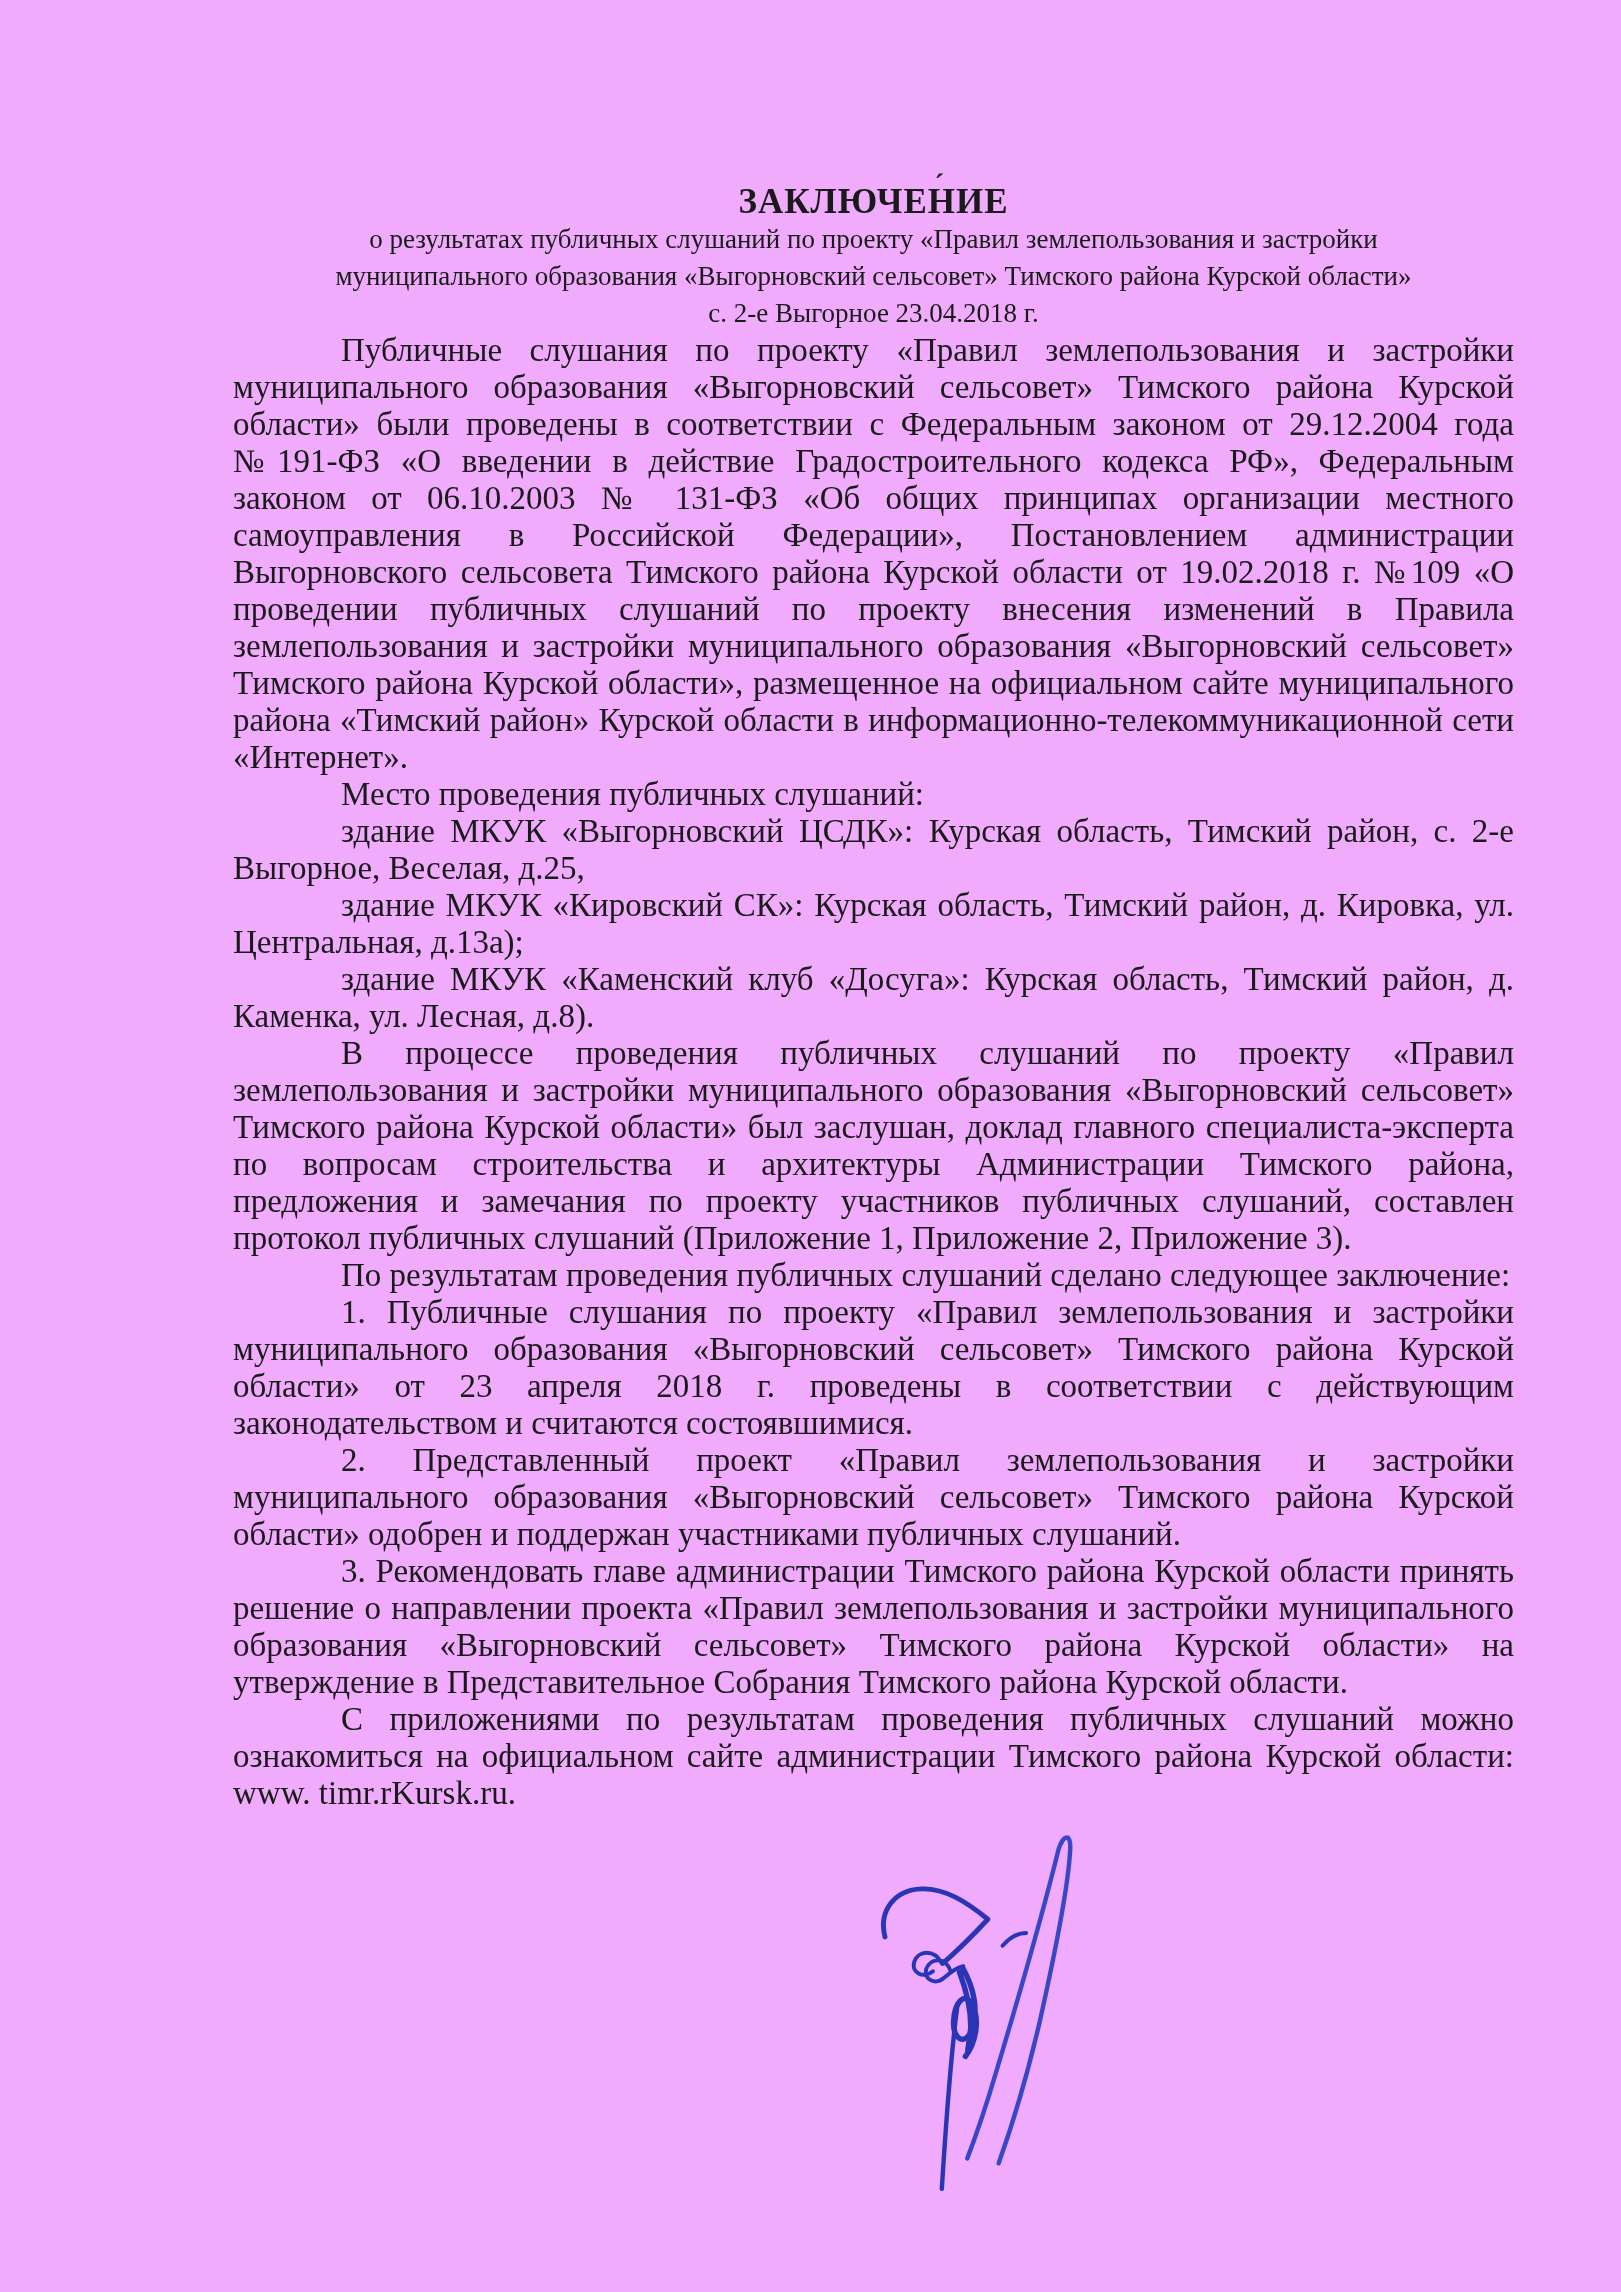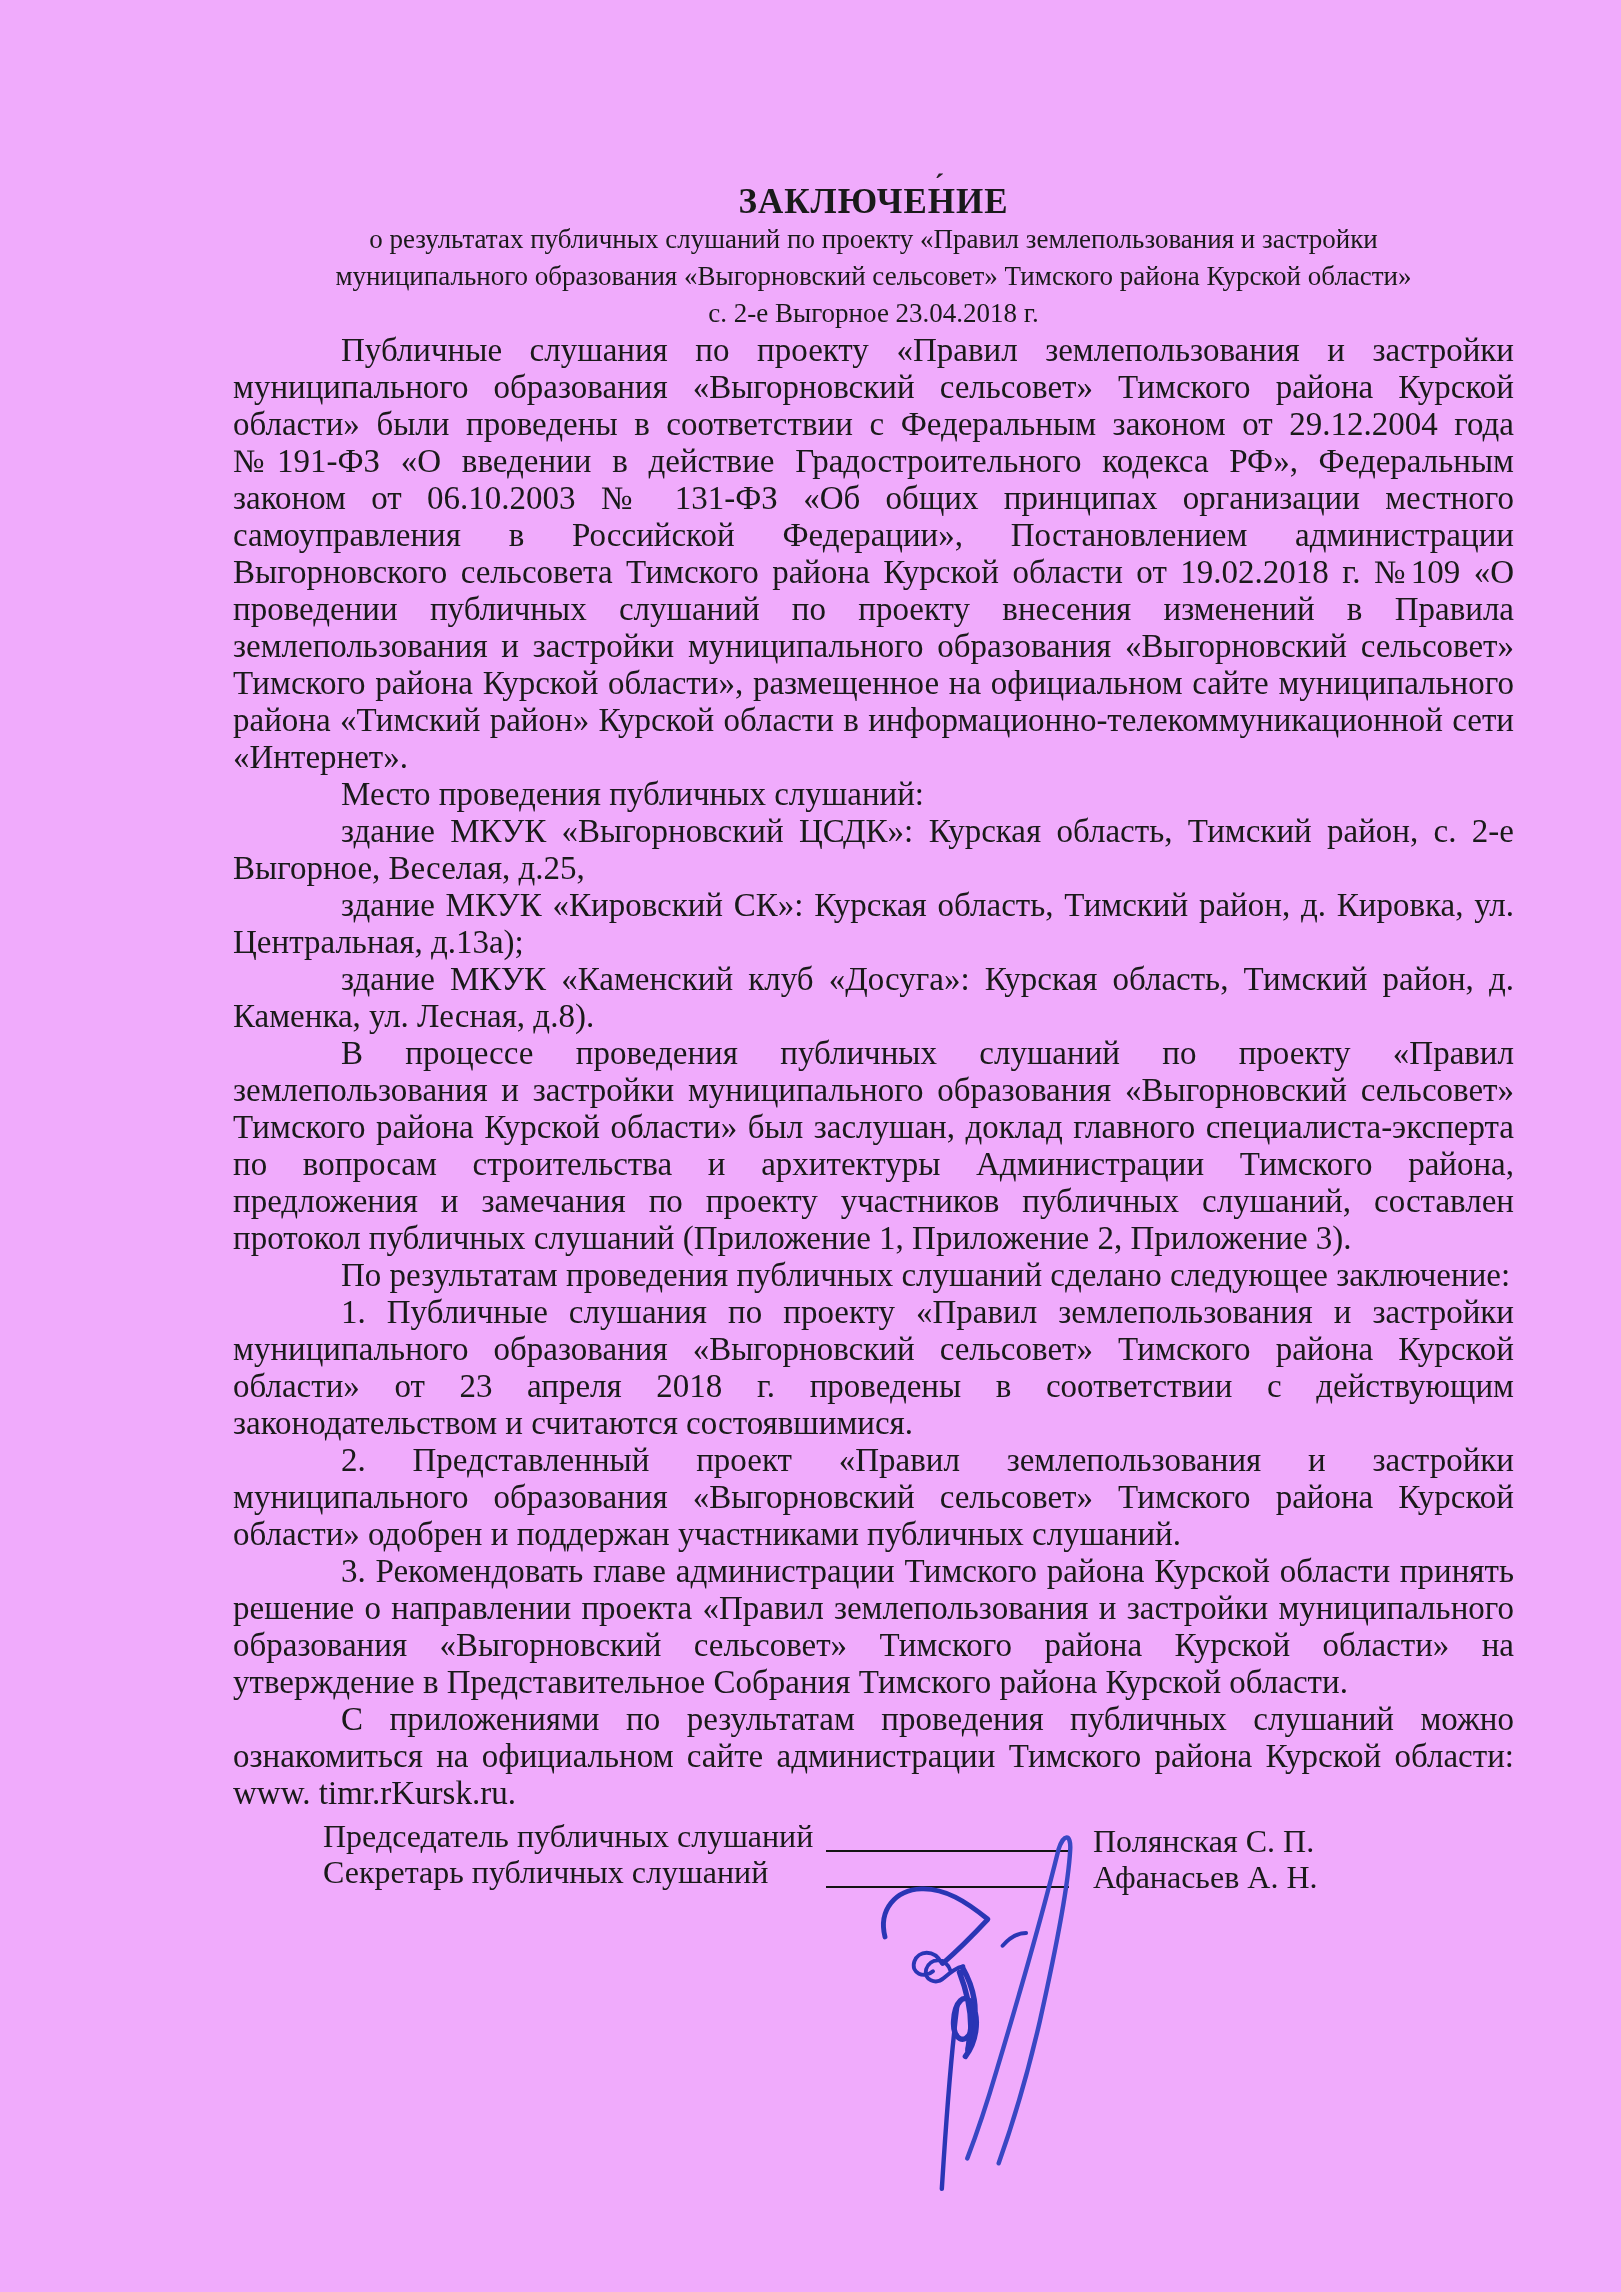--- a/index.html
+++ b/index.html
@@ -98,32 +98,20 @@
     <p>здание МКУК «Кировский СК»: Курская область, Тимский район, д. Кировка, ул. Центральная, д.13а);</p>
     <p>здание МКУК «Каменский клуб «Досуга»: Курская область, Тимский район, д. Каменка, ул. Лесная, д.8).</p>
     <p>В процессе проведения публичных слушаний по проекту «Правил землепользования и застройки муниципального образования «Выгорновский сельсовет» Тимского района Курской области» был заслушан, доклад главного специалиста-эксперта по вопросам строительства и архитектуры Администрации Тимского района, предложения и замечания по проекту участников публичных слушаний, составлен протокол публичных слушаний (Приложение 1, Приложение 2, Приложение 3).</p>
     <p>По результатам проведения публичных слушаний сделано следующее заключение:</p>
     <p>1. Публичные слушания по проекту «Правил землепользования и застройки муниципального образования «Выгорновский сельсовет» Тимского района Курской области» от 23 апреля 2018 г. проведены в соответствии с действующим законодательством и считаются состоявшимися.</p>
     <p>2. Представленный проект «Правил землепользования и застройки муниципального образования «Выгорновский сельсовет» Тимского района Курской области» одобрен и поддержан участниками публичных слушаний.</p>
     <p>3. Рекомендовать главе администрации Тимского района Курской области принять решение о направлении проекта «Правил землепользования и застройки муниципального образования «Выгорновский сельсовет» Тимского района Курской области» на утверждение в Представительное Собрания Тимского района Курской области.</p>
     <p>С приложениями по результатам проведения публичных слушаний можно ознакомиться на официальном сайте администрации Тимского района Курской области: www. timr.rKursk.ru.</p>
   </div>
 
-  <div class="signature-block">
-    <div class="sig-row">
-      <span class="sig-label">Председатель публичных слушаний</span>
-      <span class="sig-line"></span>
-      <span class="sig-name">Полянская С. П.</span>
-    </div>
-    <div class="sig-row">
-      <span class="sig-label">Секретарь публичных слушаний</span>
-      <span class="sig-line"></span>
-      <span class="sig-name">Афанасьев А. Н.</span>
-    </div>
-  </div>
 
   <svg class="signature-svg" viewBox="0 0 1654 2339" xmlns="http://www.w3.org/2000/svg" fill="none" stroke-linecap="round" stroke-linejoin="round">
     <path d="M 903 1976 C 896 1948 914 1928 940 1927 C 964 1926 986 1940 1008 1958 C 993 1974 977 1990 962 2003" stroke="#2a35b5" stroke-width="5"></path>
     <path d="M 961 2003 C 953 1988 937 1990 933 2001 C 929 2013 943 2019 952 2011 M 970 2011 C 965 1996 949 1997 945 2009 C 942 2020 955 2025 963 2018 C 970 2012 976 2007 983 2006" stroke="#2a35b5" stroke-width="4"></path>
     <path d="M 982 2007 C 994 2028 999 2052 991 2072 C 985 2087 972 2081 973 2062 C 974 2043 984 2031 992 2045 C 1000 2060 996 2084 985 2098 M 979 2012 C 989 2038 994 2064 988 2090" stroke="#2a35b5" stroke-width="5.5"></path>
     <path d="M 977 2045 C 969 2105 965 2170 961 2233" stroke="#2a35b5" stroke-width="4.5"></path>
     <path d="M 993 2045 C 991 2062 989 2077 987 2092" stroke="#2a35b5" stroke-width="4.5"></path>
     <path d="M 1080 1887 C 1064 1952 1041 2032 1017 2112 C 1007 2146 997 2176 987 2202 M 1080 1887 C 1085 1871 1093 1870 1092 1887 C 1090 1925 1076 1995 1061 2062 C 1049 2114 1035 2162 1019 2207" stroke="#3947c4" stroke-width="4.5"></path>
     <path d="M 1023 1985 C 1031 1976 1040 1972 1047 1972" stroke="#2a35b5" stroke-width="4"></path>
   </svg>

